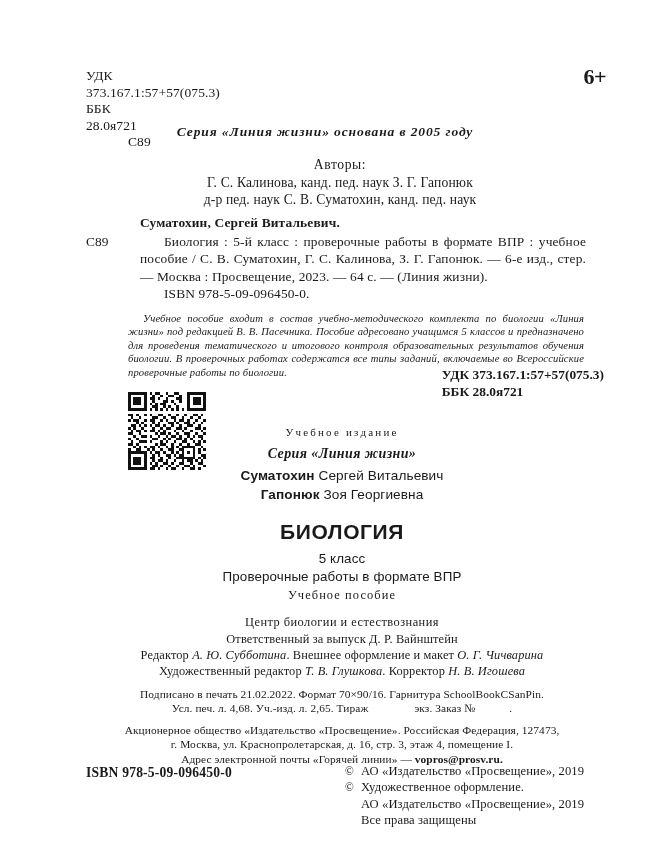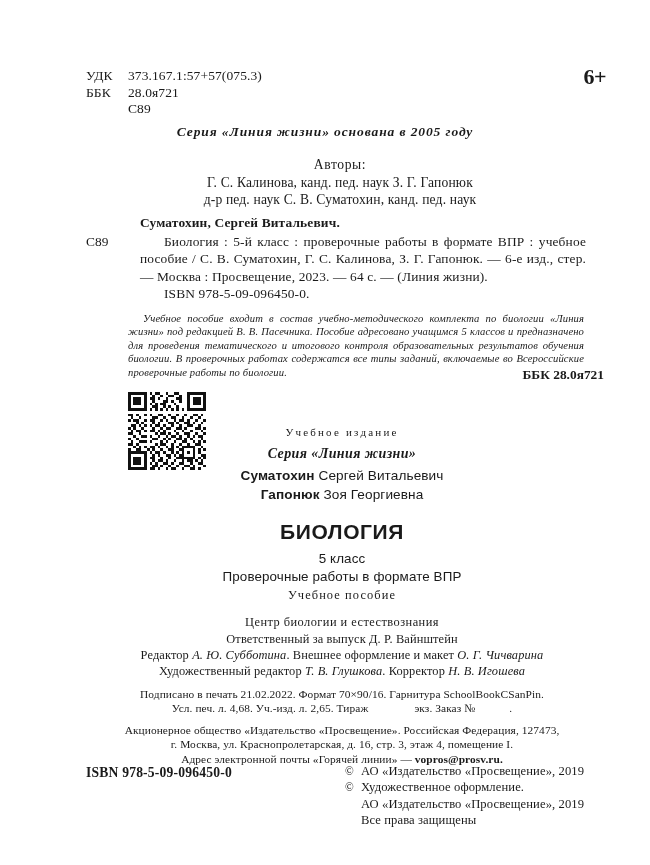--- a/index.html
+++ b/index.html
@@ -28,21 +28,21 @@
 
   
   .udk-block {
     position: absolute;
     left: 86px;
     top: 68px;
     font-size: 13.5px;
     line-height: 16.5px;
     letter-spacing: .1px;
   }
-  .udk-row { display: flex; }
+  .udk-row { display: flex; flex-direction: column; }
   .udk-label { width: 42px; }
   .udk-value { white-space: nowrap; }
   .udk-c89 { margin-left: 42px; }
 
   .age-mark {
     position: absolute;
     right: 44px;
     top: 64px;
     font-size: 22px;
     font-weight: bold;
@@ -285,20 +285,21 @@
     <div class="body">
       <span class="sig">С89</span>
       <div class="lines">Биология : 5-й класс : проверочные работы в формате ВПР : учебное пособие / С. В. Суматохин, Г. С. Калинова, З. Г. Гапонюк. — 6-е изд., стер. — Москва : Просвещение, 2023. — 64 с. — (Линия жизни).</div>
       <div class="isbn-line">ISBN 978-5-09-096450-0.</div>
     </div>
   </div>
 
   <div class="annot">Учебное пособие входит в состав учебно-методического комплекта по биологии «Линия жизни» под редакцией В. В. Пасечника. Пособие адресовано учащимся 5 классов и предназначено для проведения тематического и итогового контроля образовательных результатов обучения биологии. В проверочных работах содержатся все типы заданий, включаемые во Всероссийские проверочные работы по биологии.</div>
 
   <div class="udk-bottom">
+    <div>УДК 373.167.1:57+57(075.3)</div>
     <div>ББК 28.0я721</div>
   </div>
 
   <svg class="qr" viewBox="0 0 29 29" shape-rendering="crispEdges">
     <rect width="29" height="29" fill="#ffffff"></rect>
     <g fill="#111111">
 
       <rect x="0" y="0" width="7" height="1"></rect>
         <rect x="0" y="6" width="7" height="1"></rect>
       <rect x="0" y="0" width="1" height="7"></rect>

